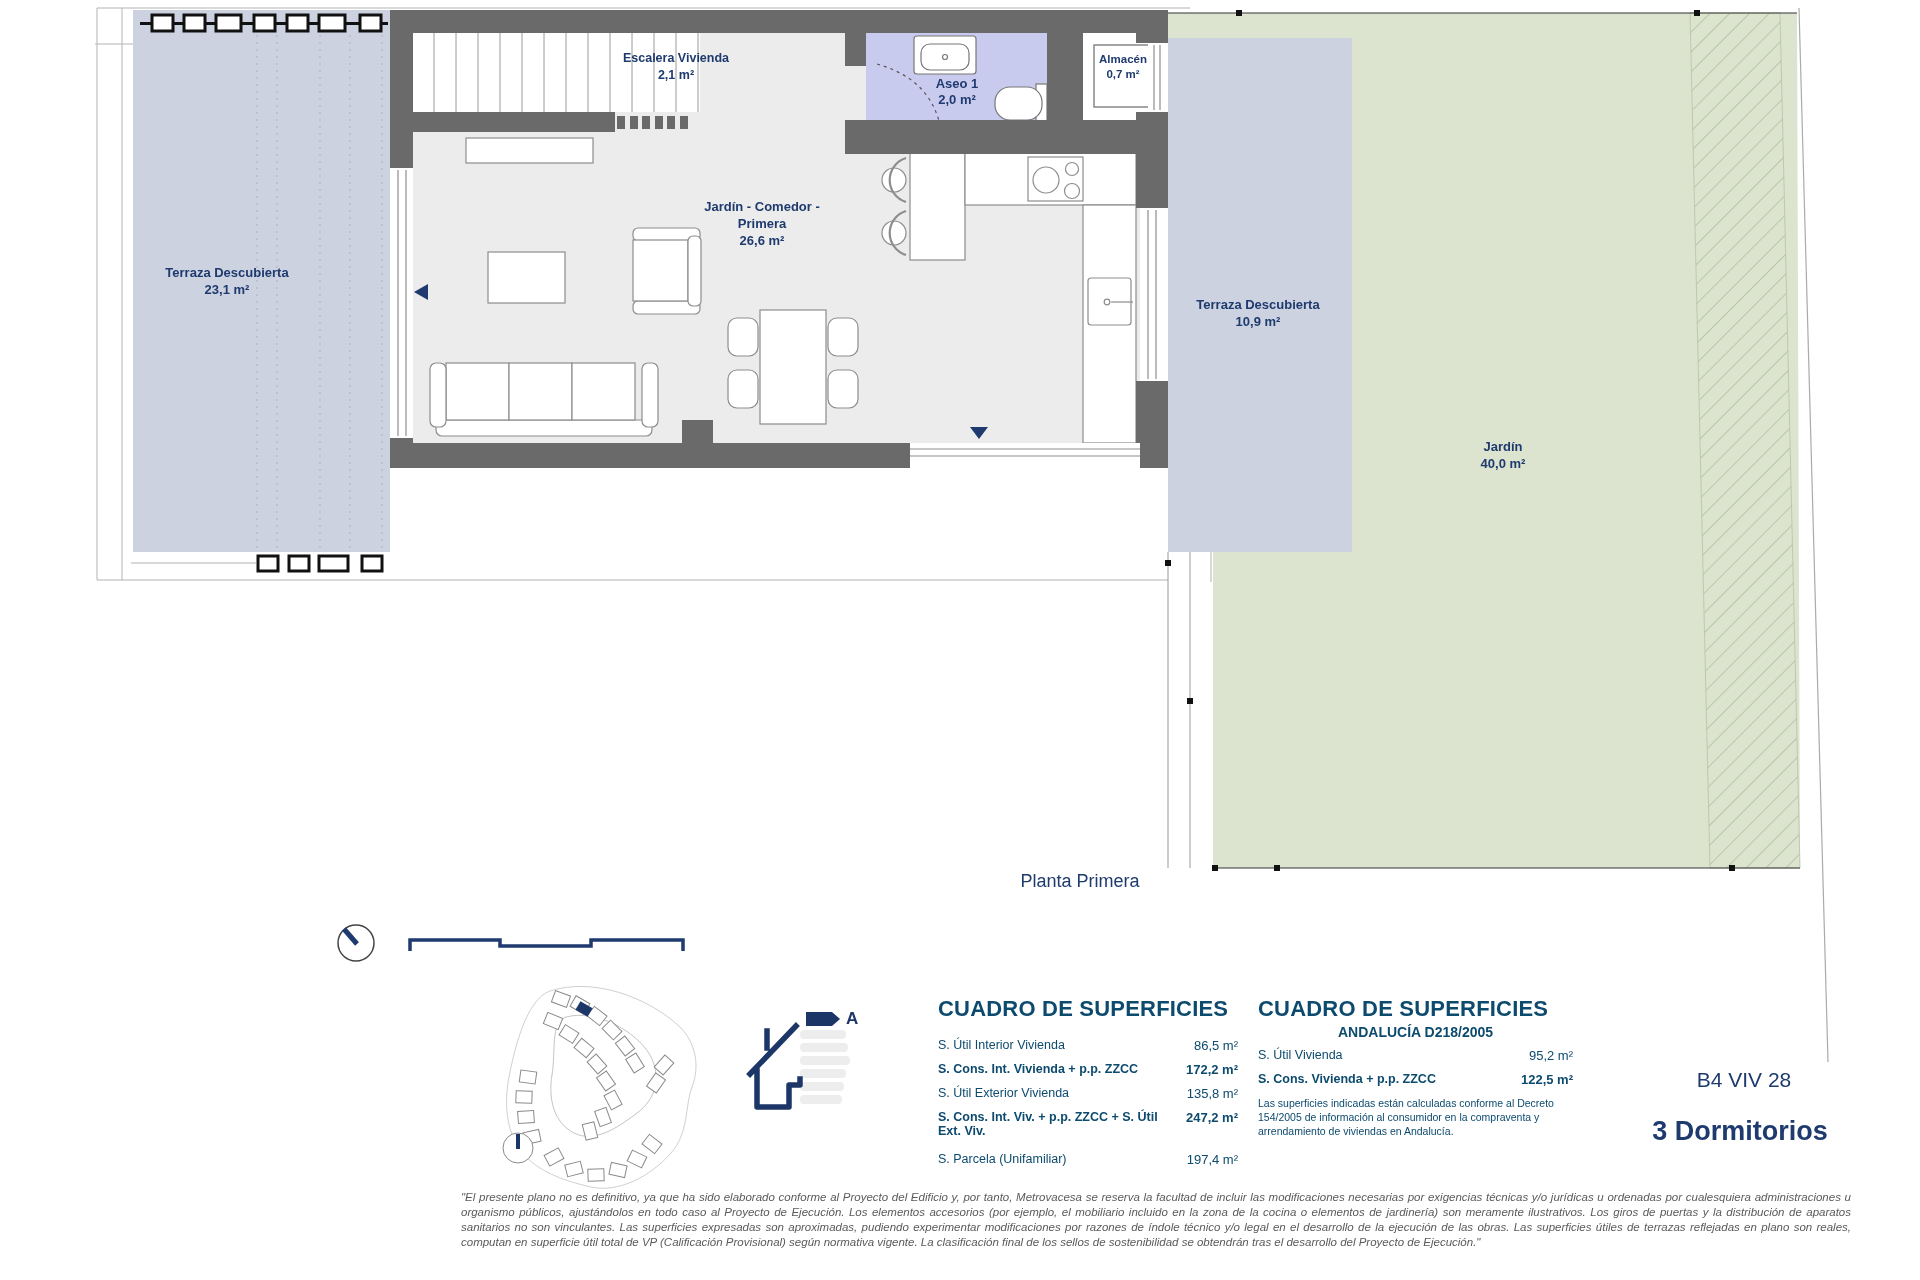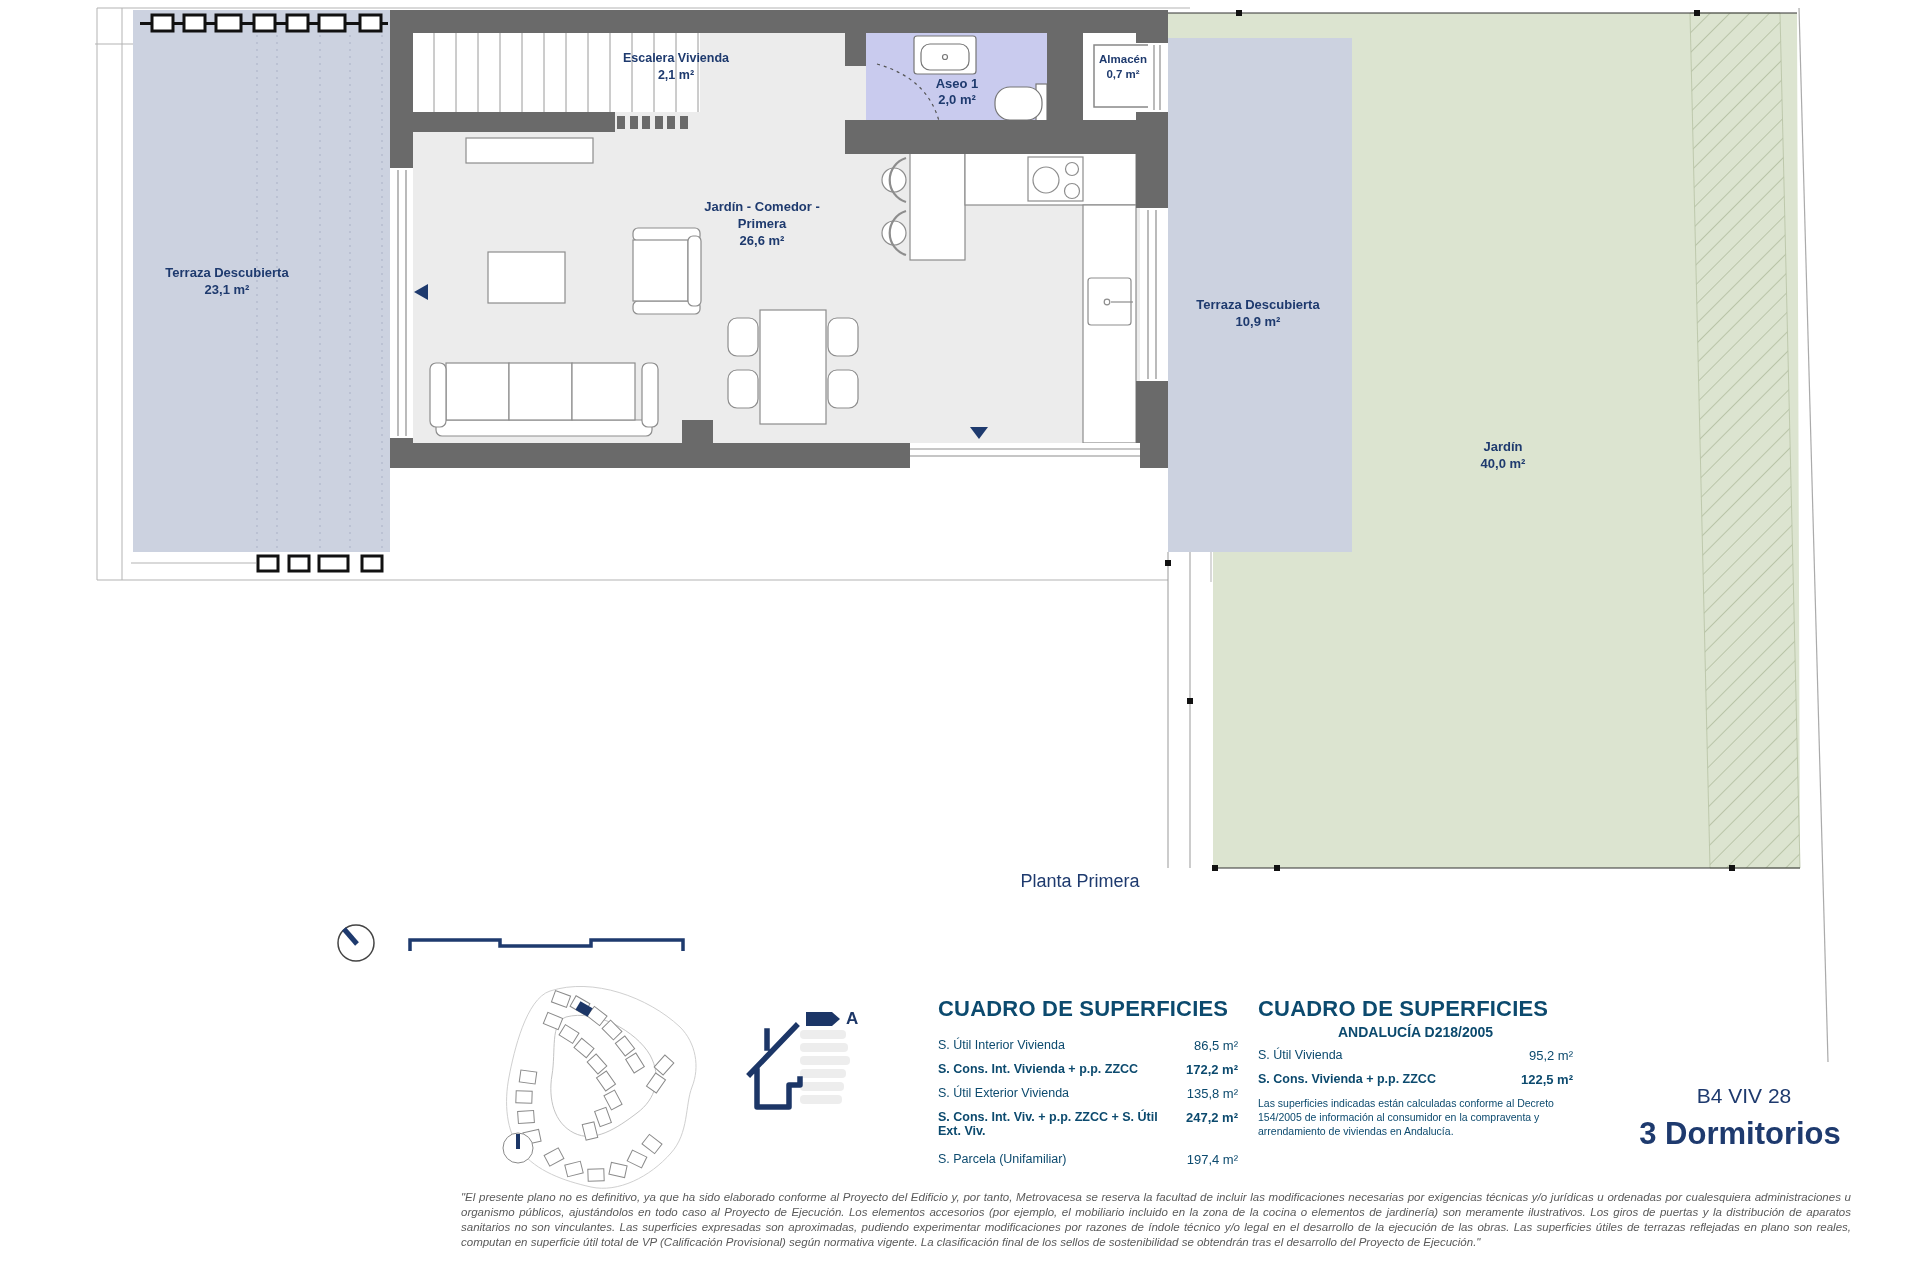--- a/index.html
+++ b/index.html
@@ -18,21 +18,21 @@
   .t-title{font-size:22px;font-weight:bold;letter-spacing:0.2px;}
   .t-sub{font-size:14px;font-weight:bold;text-align:center;margin-top:2px;}
   .t-rows{margin-top:16px;}
   .t-row{display:flex;justify-content:space-between;align-items:flex-start;margin-bottom:9px;font-size:12.5px;}
   .t-row .t-label{max-width:228px;}
   .t-row .t-val{font-size:13px;white-space:nowrap;}
   .t-row.bold{font-weight:bold;}
   .t-row.wide{margin-bottom:14px;}
   .t-note{font-size:10.5px;line-height:1.35;margin-top:2px;text-align:left;}
   .unit-code{position:absolute;transform:translateX(-50%);color:#1e3a6e;font-size:21px;white-space:nowrap;}
-  .unit-bedrooms{position:absolute;transform:translateX(-50%);color:#1e3a6e;font-size:31px;font-weight:bold;white-space:nowrap;text-align:right;}
+  .unit-bedrooms{position:absolute;transform:translateX(-50%);color:#1e3a6e;font-size:27px;font-weight:bold;white-space:nowrap;text-align:right;}
   .disclaimer{
     position:absolute;color:#5a5a5a;font-size:11.5px;font-style:italic;
     line-height:1.3;text-align:justify;
   }
   .energy-a{position:absolute;color:#1c3667;font-size:17px;font-weight:bold;}
 </style>
 </head>
 <body>
 
 <div class="stage">
@@ -384,18 +384,18 @@
         <span class="t-val">95,2 m²</span>
       </div>
       <div class="t-row bold">
         <span class="t-label">S. Cons. Vivienda + p.p. ZZCC</span>
         <span class="t-val">122,5 m²</span>
       </div>
     </div>
     <div class="t-note">Las superficies indicadas están calculadas conforme al Decreto 154/2005 de información al consumidor en la compraventa y arrendamiento de viviendas en Andalucía.</div>
   </div>
 
-  <div class="unit-code" style="left:1744px;top:1068px;margin-top:16px;">B4 VIV 28</div>
+  <div class="unit-code" style="left:1744px;top:1068px;">B4 VIV 28</div>
   <div class="unit-bedrooms" style="left:1740px;top:1116px;">3 Dormitorios</div>
 
   <div class="disclaimer" style="left:461px;top:1190px;width:1390px;">"El presente plano no es definitivo, ya que ha sido elaborado conforme al Proyecto del Edificio y, por tanto, Metrovacesa se reserva la facultad de incluir las modificaciones necesarias por exigencias técnicas y/o jurídicas u ordenadas por cualesquiera administraciones u organismo públicos, ajustándolos en todo caso al Proyecto de Ejecución. Los elementos accesorios (por ejemplo, el mobiliario incluido en la zona de la cocina o elementos de jardinería) son meramente ilustrativos. Los giros de puertas y la distribución de aparatos sanitarios no son vinculantes. Las superficies expresadas son aproximadas, pudiendo experimentar modificaciones por razones de índole técnico y/o legal en el desarrollo de la ejecución de las obras. Las superficies útiles de terrazas reflejadas en plano son reales, computan en superficie útil total de VP (Calificación Provisional) según normativa vigente. La clasificación final de los sellos de sostenibilidad se obtendrán tras el desarrollo del Proyecto de Ejecución."</div>
 
 </div>
 
 </body></html>

